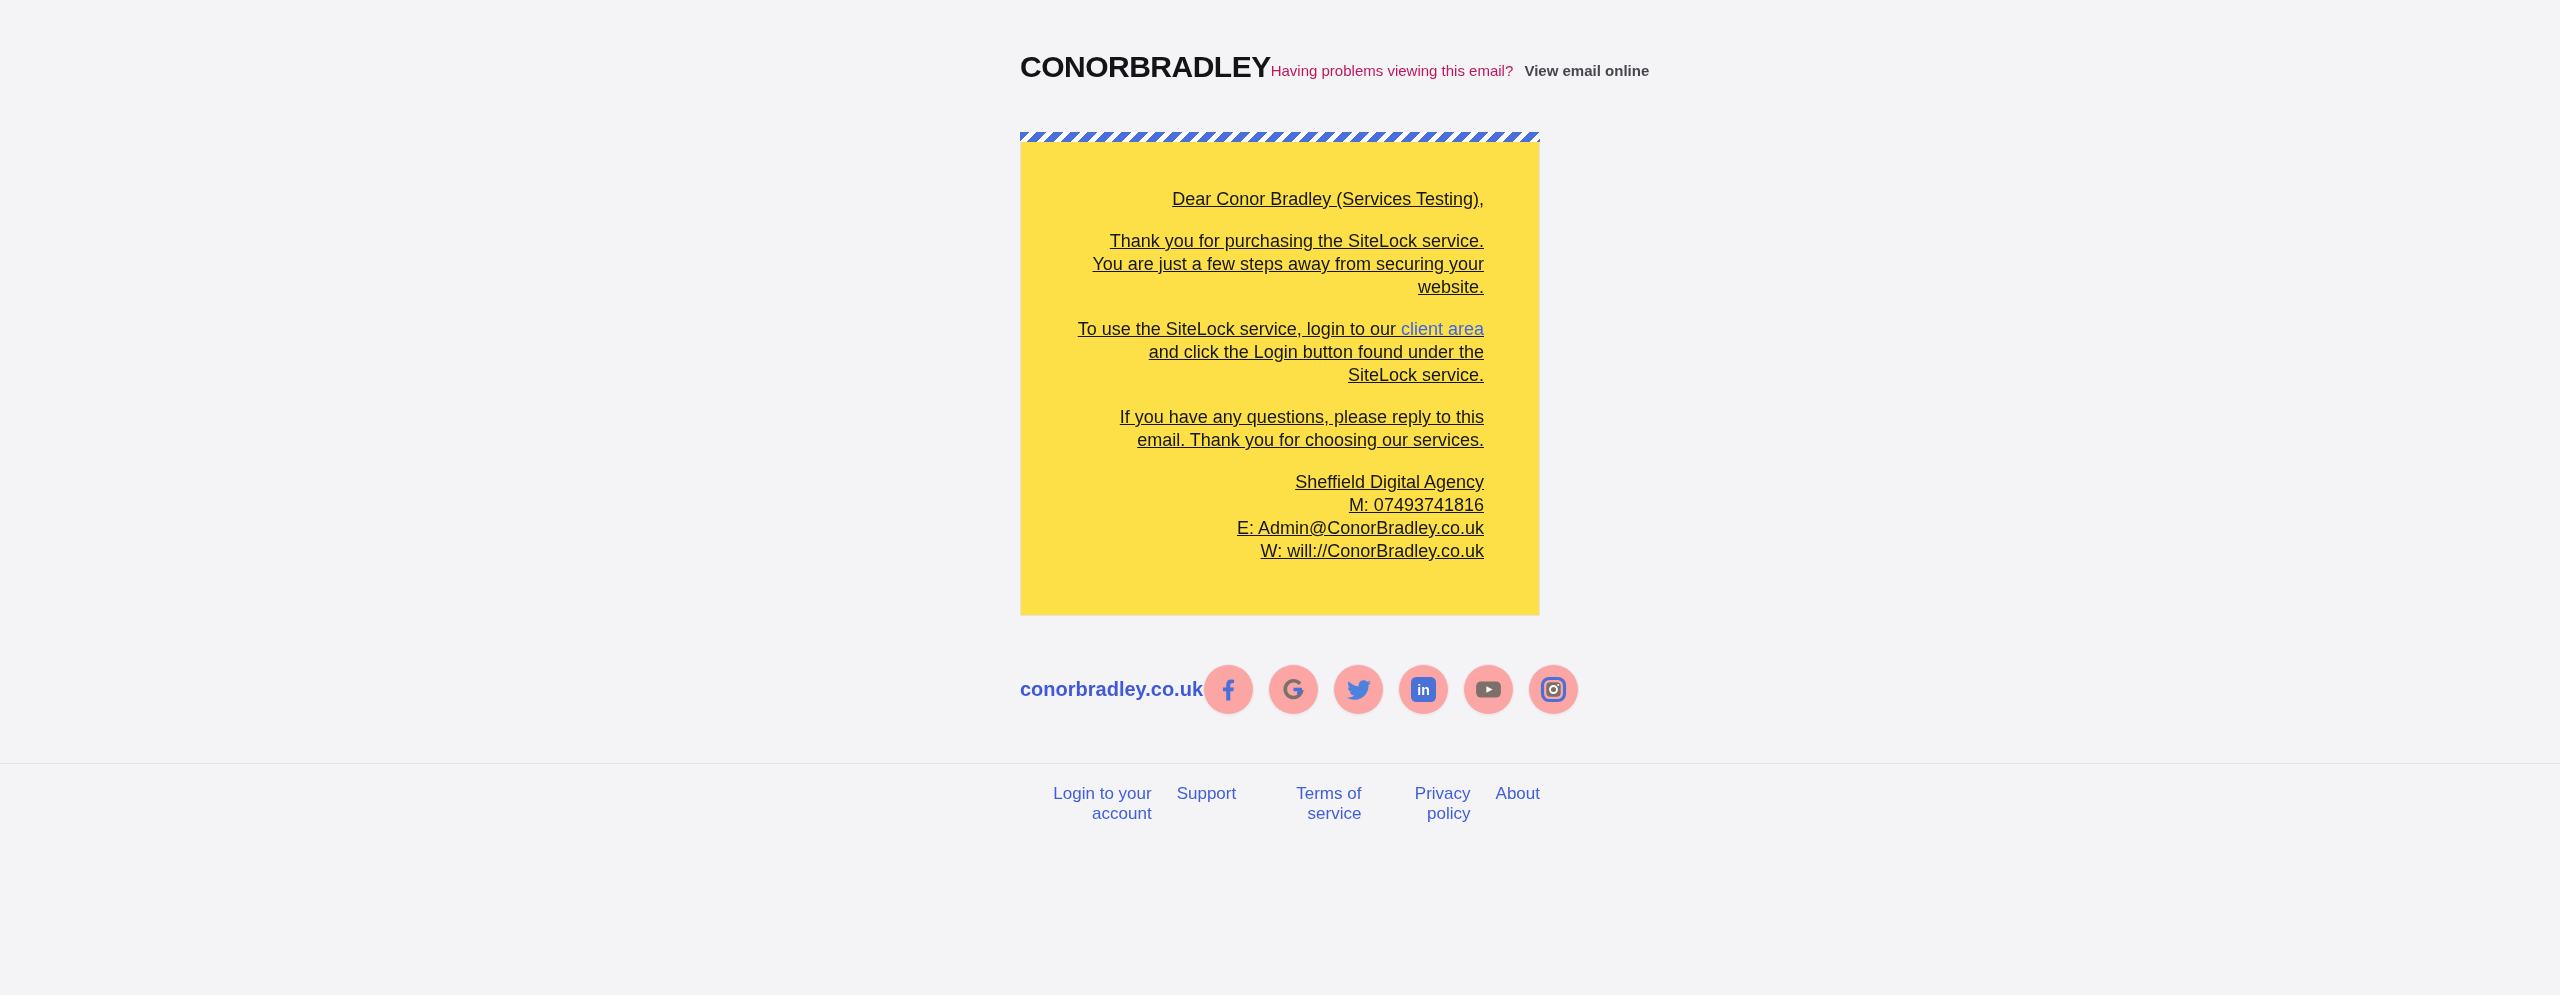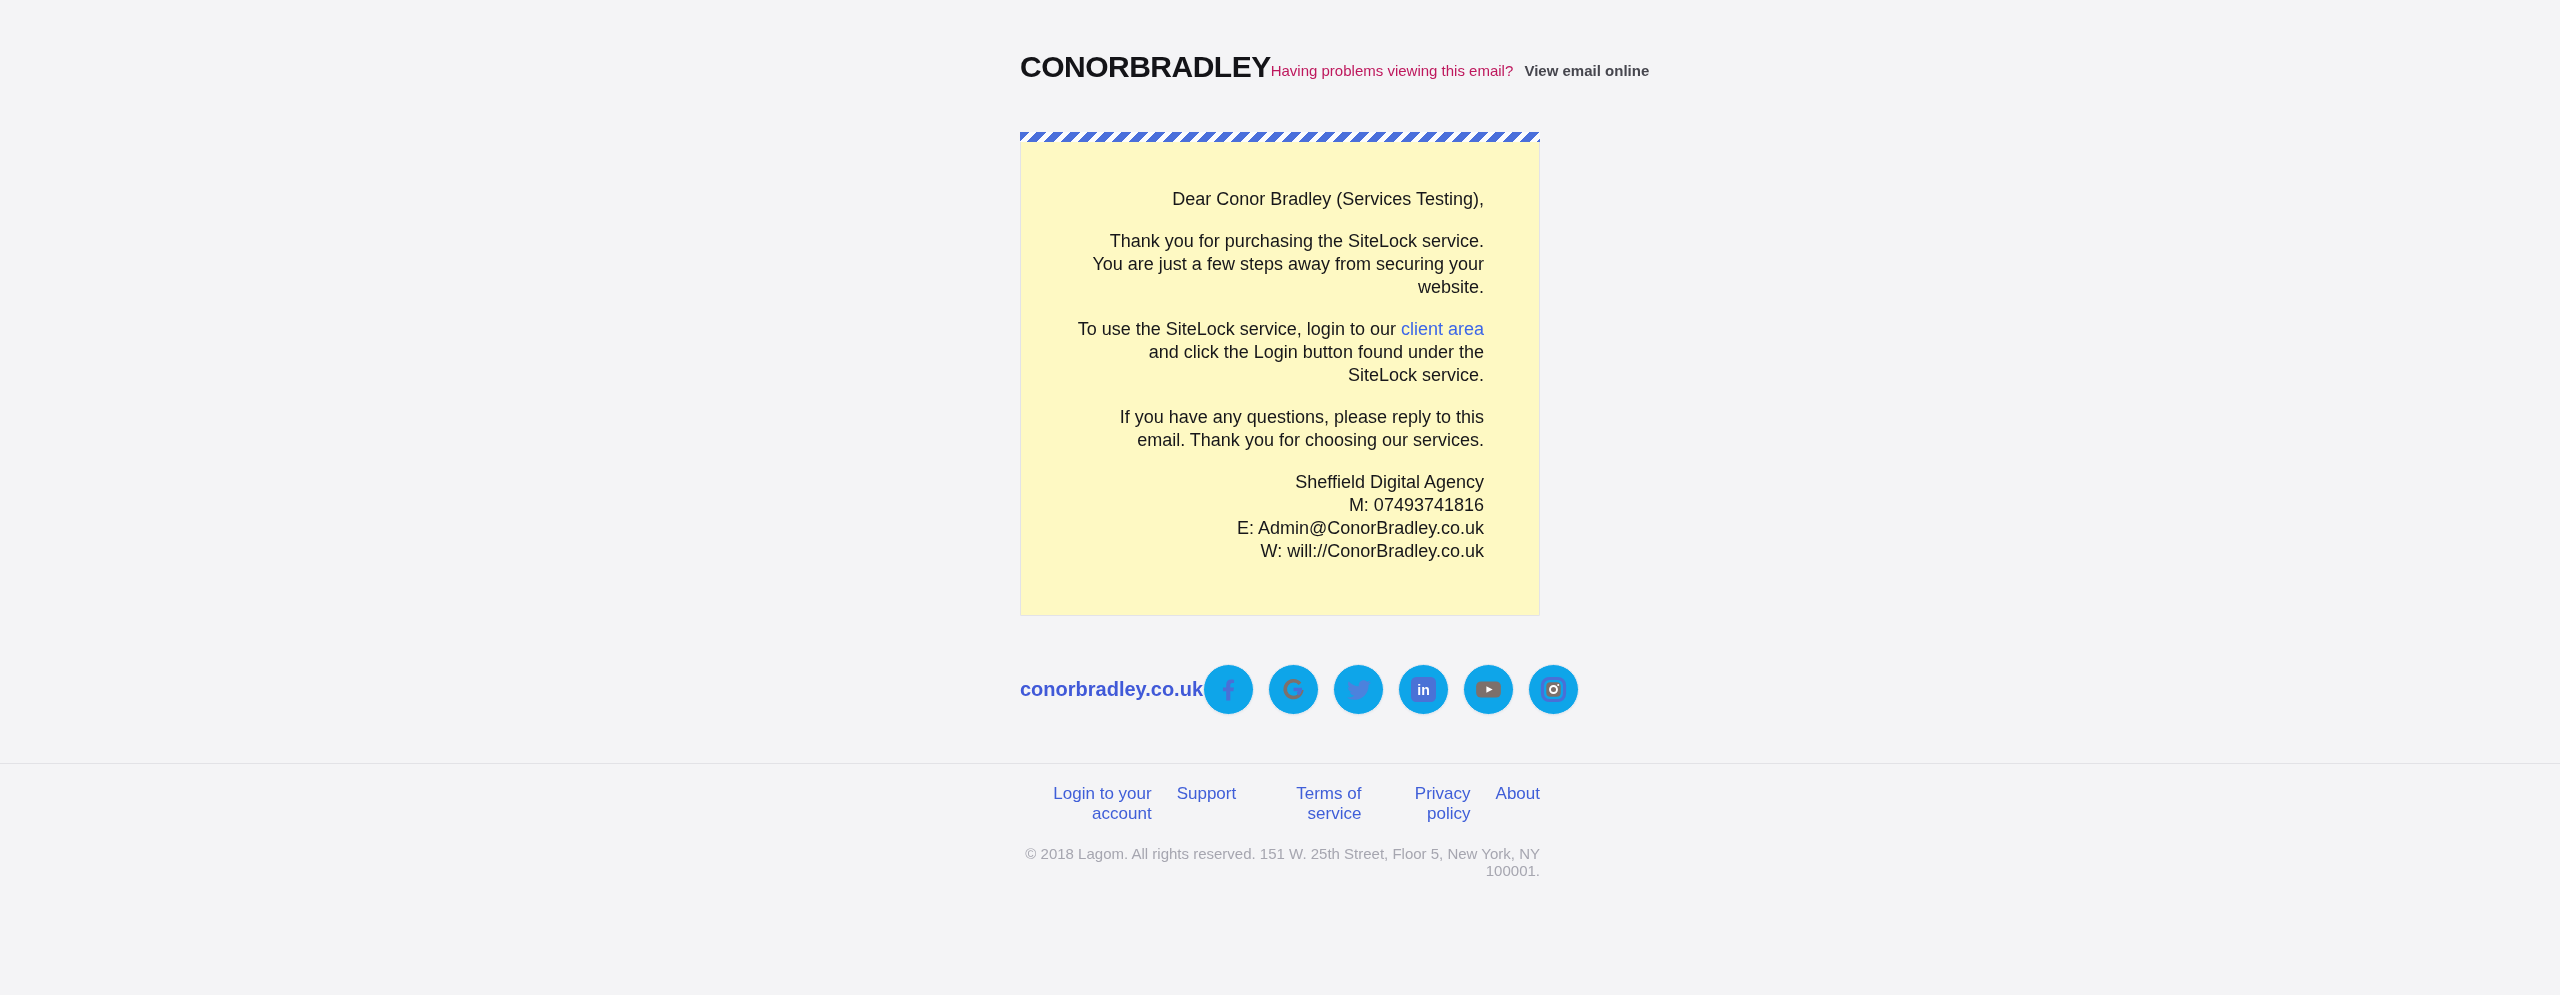--- a/index.html
+++ b/index.html
@@ -27,23 +27,24 @@
     line-height: 34px;
     cursor: pointer;
   }
   .header-right { font-size: 15px; padding-bottom: 5px; white-space: nowrap; }
   .problems-text { color: #be185d; }
   .view-online { color: #46464e; font-weight: 700; text-decoration: none; margin-left: 7px; cursor: pointer; }
 
   
   .card {
     margin-top: 48px;
-    background: #fef9c3;
+    background: #fde047;
     border: 1px solid #e3e3e8;
     border-radius: 1px;
+    text-decoration: underline;
   }
   .stripe {
     height: 10px;
     margin: -1px -1px 0 -1px;
     background: repeating-linear-gradient(135deg, #4a6fdb 0px, #4a6fdb 7px, #fcfcfd 7px, #fcfcfd 12px);
   }
   .card-body {
     padding: 46px 55px 52px 55px;
     font-size: 18px;
     line-height: 23px;
@@ -64,21 +65,21 @@
     font-size: 20px;
     font-weight: 700;
     color: #4059d8;
     text-decoration: none;
     cursor: pointer;
   }
   .social { display: flex; gap: 14px; }
   .social-btn {
     width: 51px; height: 51px;
     border-radius: 50%;
-    background: #0ea5e9;
+    background: #fca5a5;
     border: 1px solid #ececf1;
     box-shadow: 0 1px 2px rgba(20,20,40,0.04);
     display: flex; align-items: center; justify-content: center;
     cursor: pointer;
   }
   .social-btn svg { display: block; }
 
   
   .divider { margin-top: 48px; border: none; border-top: 1px solid #e2e2e6; width: 100%; }
 
@@ -176,14 +177,13 @@
 <hr class="divider">
 
 <div class="container bottom">
   <div class="bottom-links">
     <a href="#">Login to your account</a>
     <a href="#">Support</a>
     <a href="#">Terms of service</a>
     <a href="#">Privacy policy</a>
     <a href="#">About</a>
   </div>
-  <div class="copyright">© 2018 Lagom. All rights reserved. 151 W. 25th Street, Floor 5, New York, NY 100001.</div>
 </div>
 
 </body></html>

